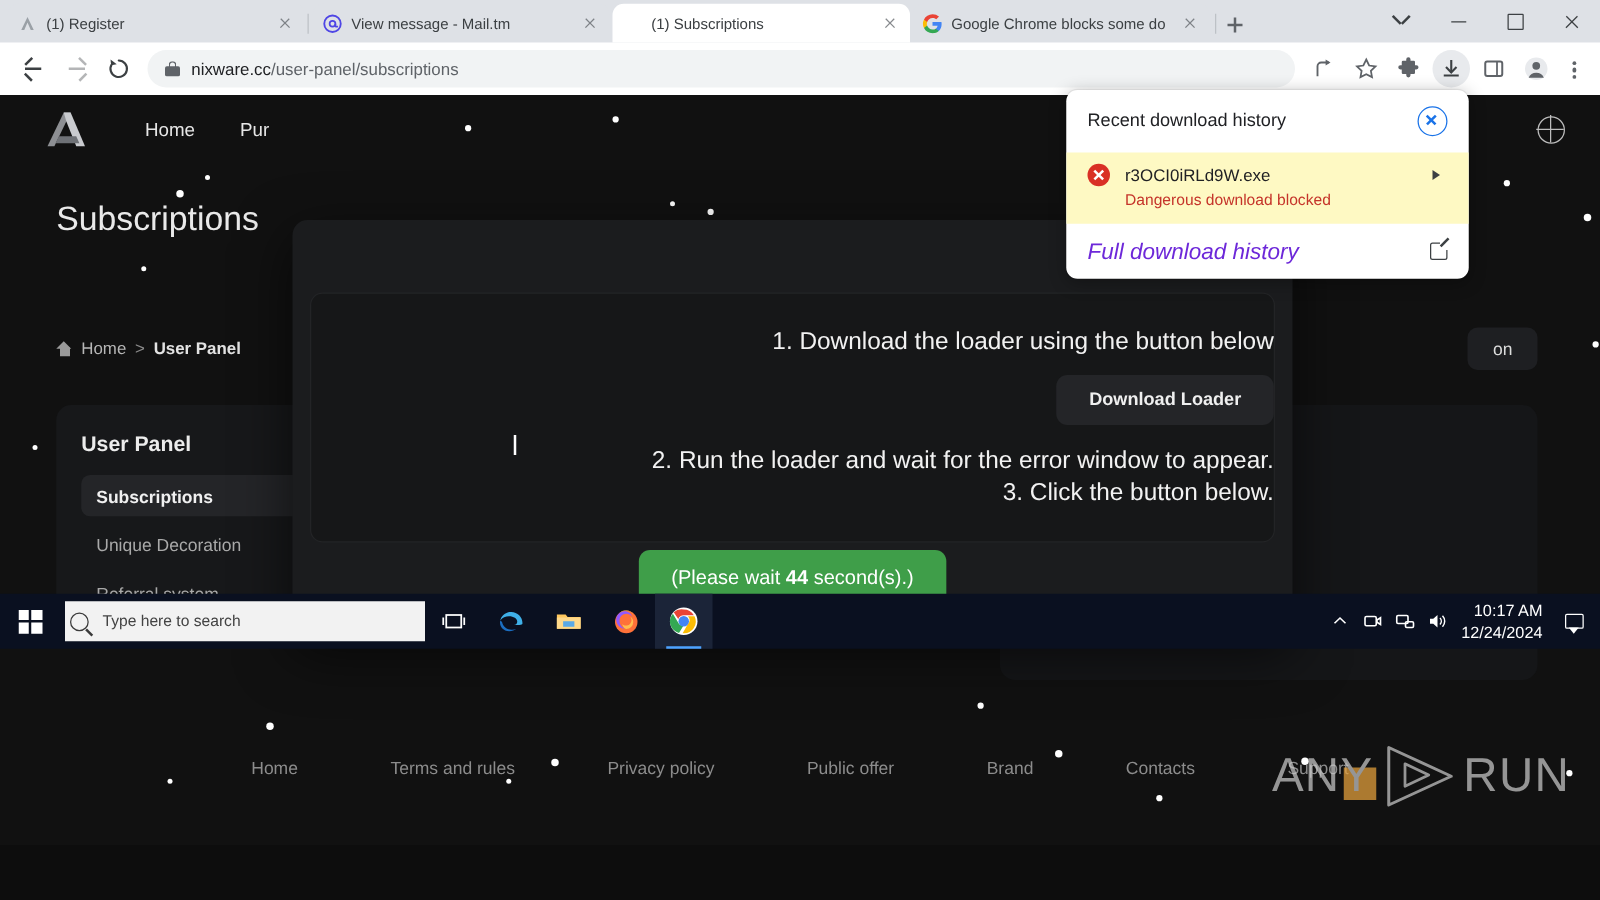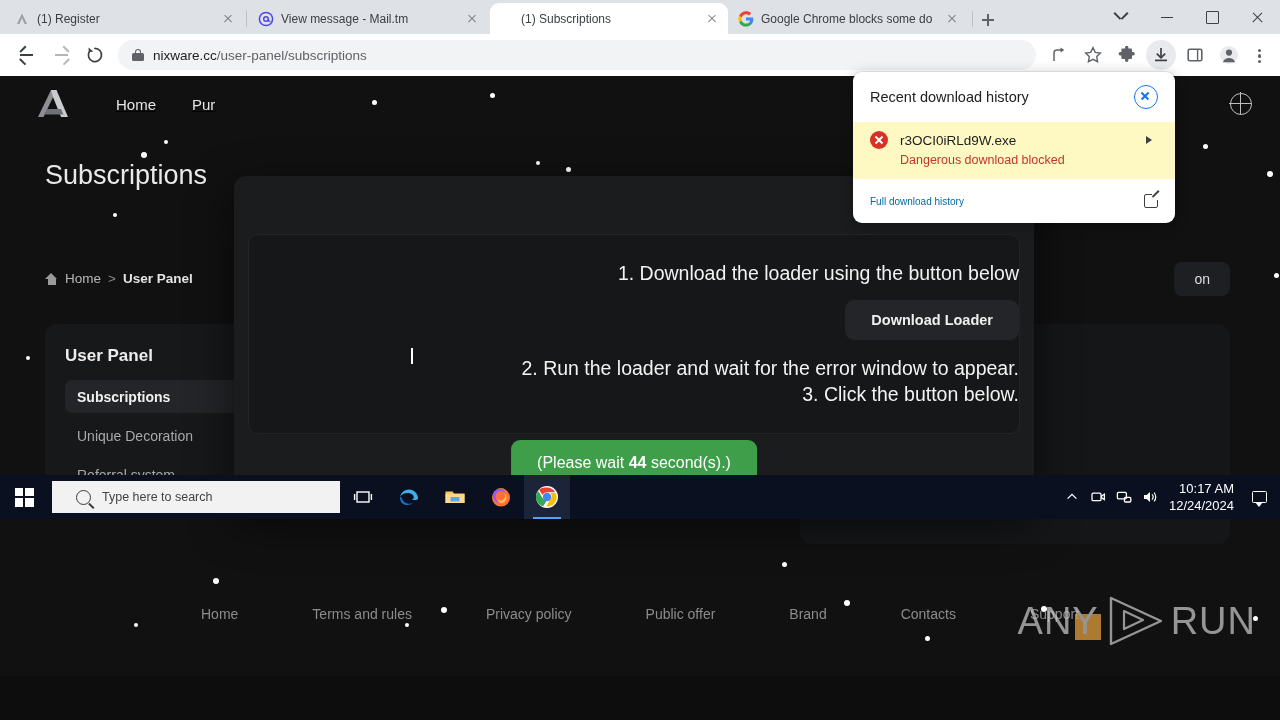--- a/index.html
+++ b/index.html
@@ -73,21 +73,21 @@
   .url .dim { color:#5f6368; }
 
   .ticon { width:30px; height:30px; position:relative; flex:0 0 30px; margin:0 2px; border-radius:50%; }
   .ticon.dl-active { background:#e8eaed; }
   .ticon svg { position:absolute; left:5px; top:5px; }
   .menu-dots { width:26px; height:30px; position:relative; flex:0 0 26px; }
   .menu-dots i { position:absolute; left:11.5px; width:3.2px; height:3.2px; border-radius:50%; background:#5f6368; }
   .menu-dots i:nth-child(1){ top:9px; } .menu-dots i:nth-child(2){ top:14.4px; } .menu-dots i:nth-child(3){ top:19.8px; }
 
   
-  .viewport { position:absolute; left:0; top:76px; width:1280px; height:600px; background:#111111; overflow:hidden;text-decoration:underline; }
+  .viewport { position:absolute; left:0; top:76px; width:1280px; height:600px; background:#111111; overflow:hidden; }
   .stars { position:absolute; inset:0; }
   .star { position:absolute; background:#fff; border-radius:50%; }
 
   .sitenav { position:relative; height:56px; display:flex; align-items:center; padding:0 30px; gap:0; }
   .logo { width:44px; height:34px; position:relative; margin-right:24px; flex:0 0 44px; }
   .navlink { color:#e6e6e6; font-size:15px; padding:0 18px; white-space:nowrap; }
   .navright { position:absolute; right:28px; top:0; height:56px; display:flex; align-items:center; }
   .globe { width:22px; height:22px; border:1.7px solid #bdbdbd; border-radius:50%; position:relative; }
   .globe::before { content:""; position:absolute; left:8.6px; top:-1.7px; width:1.7px; height:22px; background:#bdbdbd; }
   .globe::after { content:""; position:absolute; left:-1.7px; top:8.6px; width:22px; height:1.7px; background:#bdbdbd; }
@@ -154,31 +154,31 @@
   .dl-row { background:#fef9c3; padding:9px 22px 12px 17px; position:relative; }
   .dl-row-top { display:flex; align-items:center; gap:12px; }
   .err-ico { width:18px; height:18px; border-radius:50%; background:#d93025; position:relative; flex:0 0 18px; }
   .err-ico::before, .err-ico::after { content:""; position:absolute; left:4px; top:8.1px; width:10px; height:1.9px; background:#fff; }
   .err-ico::before { transform:rotate(45deg); } .err-ico::after { transform:rotate(-45deg); }
   .dl-file { font-size:13.5px; color:#202124; flex:1 1 auto; }
   .dl-more { width:8px; height:10px; position:relative; flex:0 0 8px; }
   .dl-more::before { content:""; position:absolute; left:1px; top:1px; border-top:4.5px solid transparent; border-bottom:4.5px solid transparent; border-left:6px solid #3c4043; }
   .dl-warn { font-size:12.5px; color:#c5342a; margin-left:30px; margin-top:4px; }
   .dl-foot { height:44px; display:flex; align-items:center; justify-content:space-between; padding:0 17px; }
-  .dl-foot-t { font-size:10px; color:#0369a1; }
+  .dl-foot-t { font-size:18px; color:#6d28d9;font-style:italic; }
   .ext-ico { width:14px; height:14px; border:1.5px solid #3c4043; border-radius:2px; position:relative; }
   .ext-ico::before { content:""; position:absolute; right:-4px; top:-4px; width:9px; height:9px; background:#fff; }
   .ext-ico::after { content:""; position:absolute; right:-3px; top:-2px; width:9px; height:1.5px; background:#3c4043; transform:rotate(-45deg); }
 
   
   .taskbar { position:absolute; left:0; bottom:0; width:1280px; height:44px; background:#0a1020; display:flex; align-items:center; }
   .startbtn { width:48px; height:44px; display:flex; align-items:center; justify-content:center; }
   .winlogo { width:19px; height:19px; display:grid; grid-template-columns:1fr 1fr; grid-template-rows:1fr 1fr; gap:2.2px; }
   .winlogo i { background:#fff; }
-  .searchbox { width:288px; height:32px; background:#f2f2f2; display:flex; align-items:center; gap:11px; padding:0 24px; margin-left:4px; }
+  .searchbox { width:288px; height:32px; background:#f2f2f2; display:flex; align-items:center; gap:11px; padding:0 4px; margin-left:4px; }
   .mag { width:15px; height:15px; border:1.6px solid #3a3a3a; border-radius:50%; position:relative; flex:0 0 15px; }
   .mag::after { content:""; position:absolute; right:-4.5px; bottom:-3.5px; width:7px; height:1.6px; background:#3a3a3a; transform:rotate(45deg); }
   .searchtxt { font-size:12.5px; color:#434343; }
   .tbicon { width:46px; height:44px; display:flex; align-items:center; justify-content:center; position:relative; }
   .tbicon.active { background:#1b2438; }
   .tbicon.active::after { content:""; position:absolute; left:9px; bottom:0; width:28px; height:2.5px; background:#4da3ff; }
   .tray { position:absolute; right:0; bottom:0; height:44px; display:flex; align-items:center; gap:0; padding-right:6px; }
   .trayi { width:26px; height:44px; display:flex; align-items:center; justify-content:center; position:relative; }
   .clock { display:flex; flex-direction:column; align-items:flex-end; justify-content:center; color:#fff; font-size:13px; line-height:1.32; padding:0 10px 0 6px; }
   .notif { width:30px; height:44px; display:flex; align-items:center; justify-content:center; }

